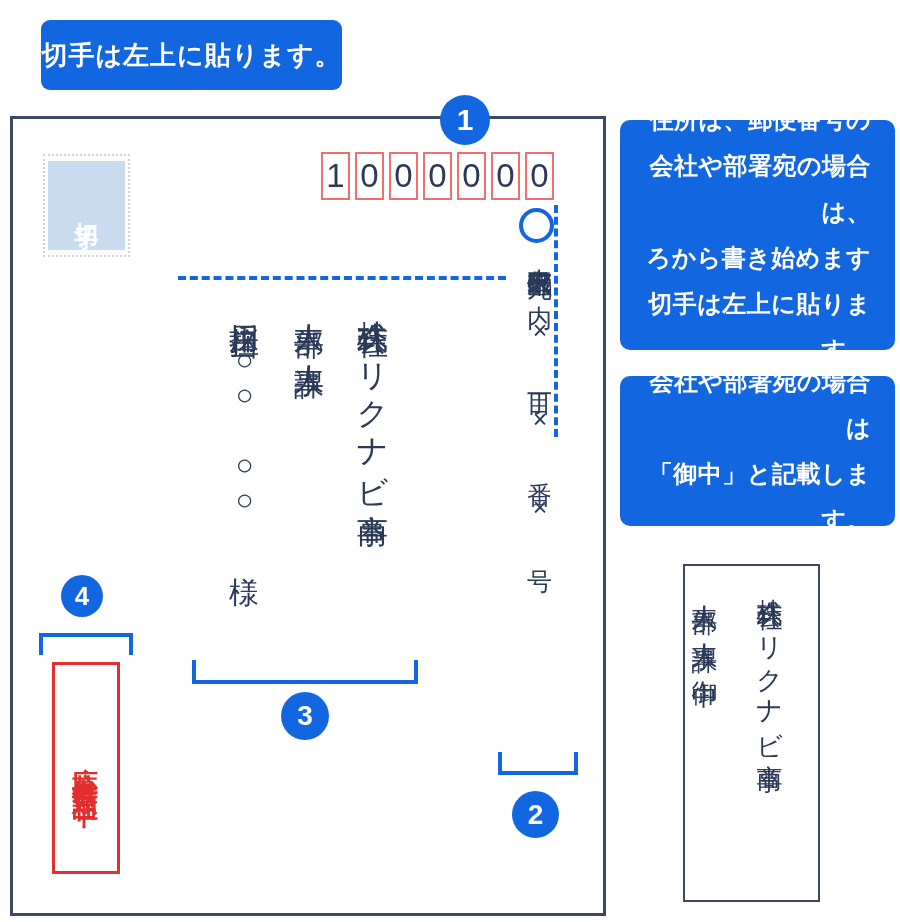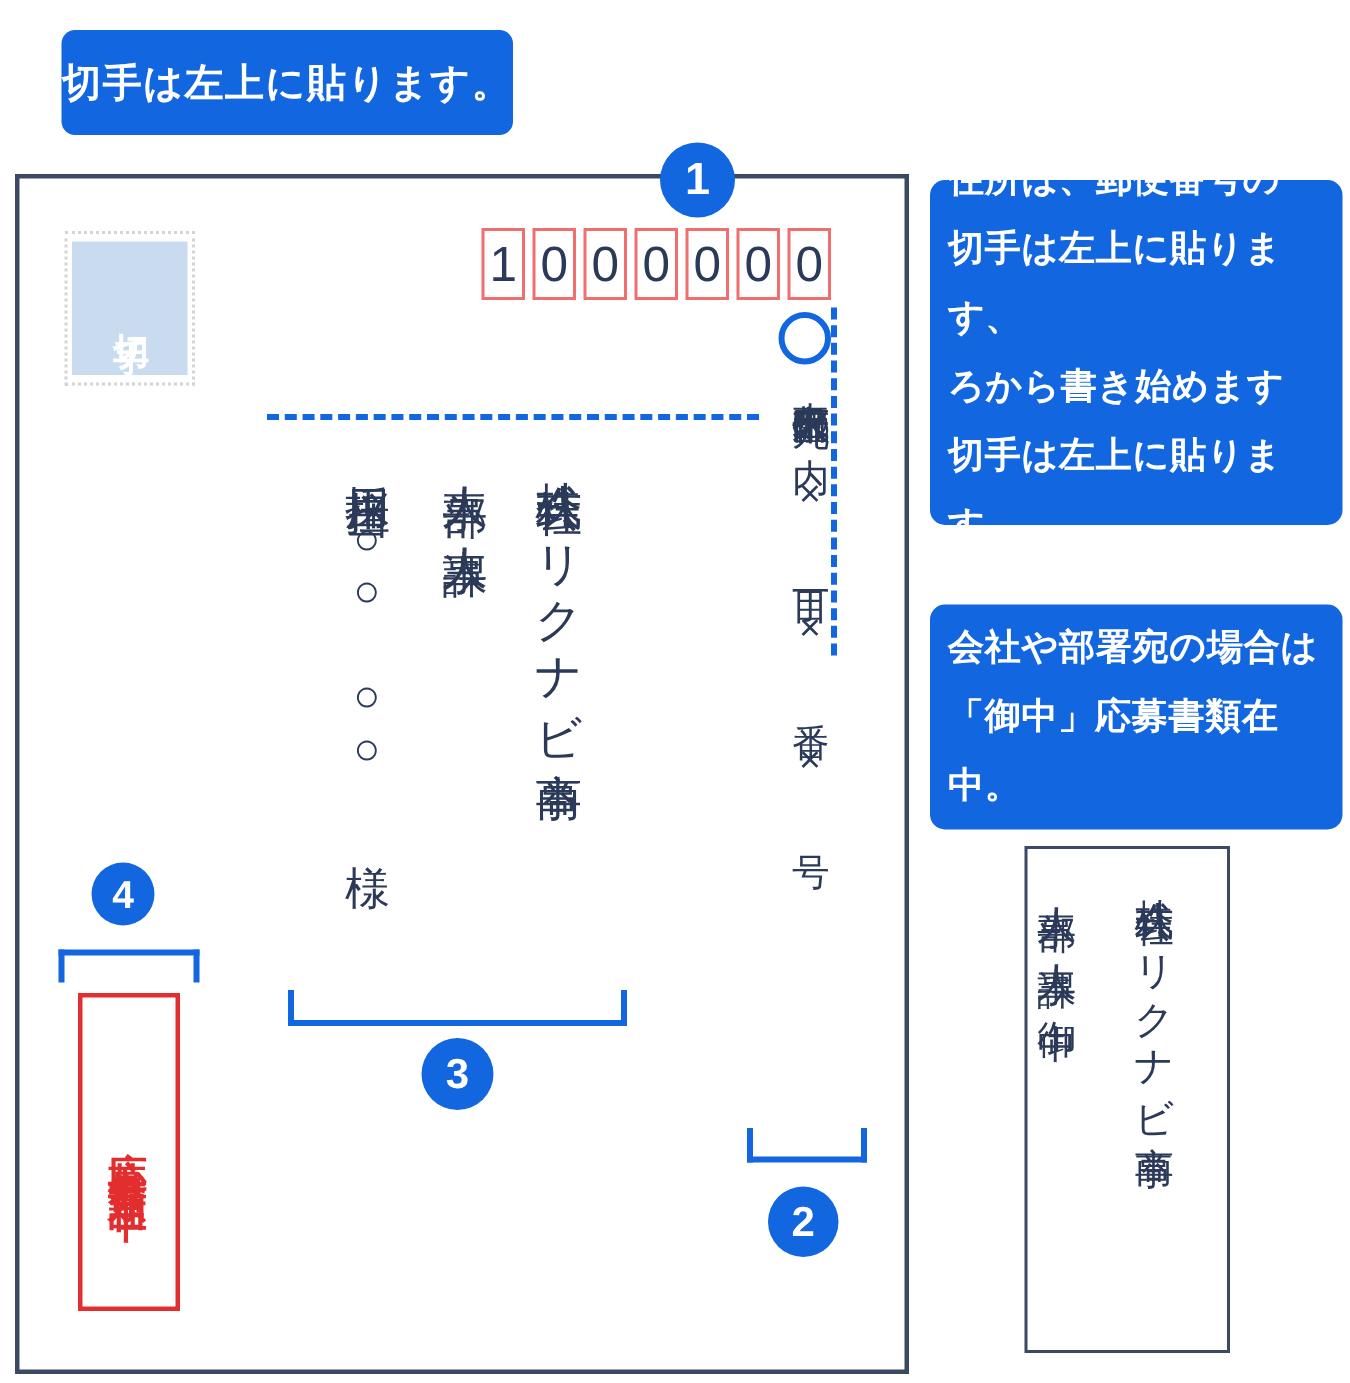--- a/index.html
+++ b/index.html
@@ -104,24 +104,25 @@
     display:flex;align-items:center;justify-content:center;
   }
   .enclosure-text{
     writing-mode:vertical-rl;text-orientation:upright;
     color:var(--red);font-weight:bold;font-size:26px;letter-spacing:7px;
   }
 
   .note{
     background:var(--blue);border-radius:10px;color:#fff;font-weight:bold;
     display:flex;flex-direction:column;justify-content:center;
-    padding:10px 12px;
+    padding:10px 24px;
+    text-align:right;
   }
   .note-1{left:620px;top:120px;width:275px;height:230px;}
-  .note-2{left:620px;top:403px;width:275px;height:150px;}
+  .note-2{left:620px;top:376px;width:275px;height:150px;}
   .note-line{font-size:24px;line-height:46px;letter-spacing:0.5px;}
 
   .example-box{
     left:683px;top:564px;width:137px;height:338px;
     background:#fff;border:2px solid var(--border-navy);
   }
   .example-company{left:753px;top:578px;font-size:26px;letter-spacing:2px;}
   .example-dept{left:688px;top:584px;font-size:26px;letter-spacing:2px;}
 </style>
 </head>
@@ -178,27 +179,27 @@
   <div class="abs marker marker-4">
     <span>4</span>
   </div>
   <div class="abs bracket-top bracket-4"></div>
   <div class="abs enclosure-box">
     <span class="enclosure-text">応募書類在中</span>
   </div>
 
   <div class="abs note note-1">
     <div class="note-line">住所は、郵便番号の</div>
-    <div class="note-line">切手は左上に貼ります、</div>
+    <div class="note-line">会社や部署宛の場合は、</div>
     <div class="note-line">ろから書き始めます</div>
     <div class="note-line">切手は左上に貼ります。</div>
   </div>
 
   <div class="abs note note-2">
     <div class="note-line">会社や部署宛の場合は</div>
-    <div class="note-line">「御中」応募書類在中。</div>
+    <div class="note-line">「御中」と記載します。</div>
   </div>
 
   <div class="abs example-box"></div>
   <div class="abs vtext example-company">株式会社 リクナビ商事</div>
   <div class="abs vtext example-dept">人事部 人事課 御中</div>
 
 </div>
 
 </body></html>

